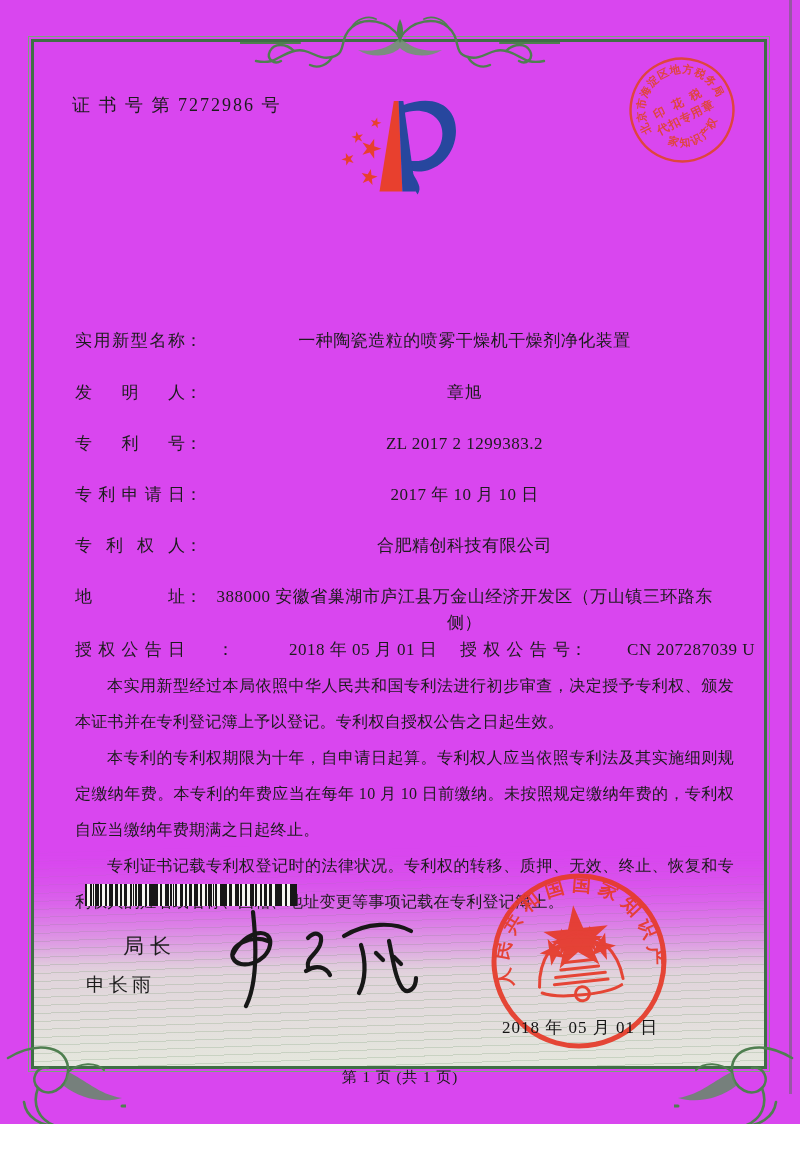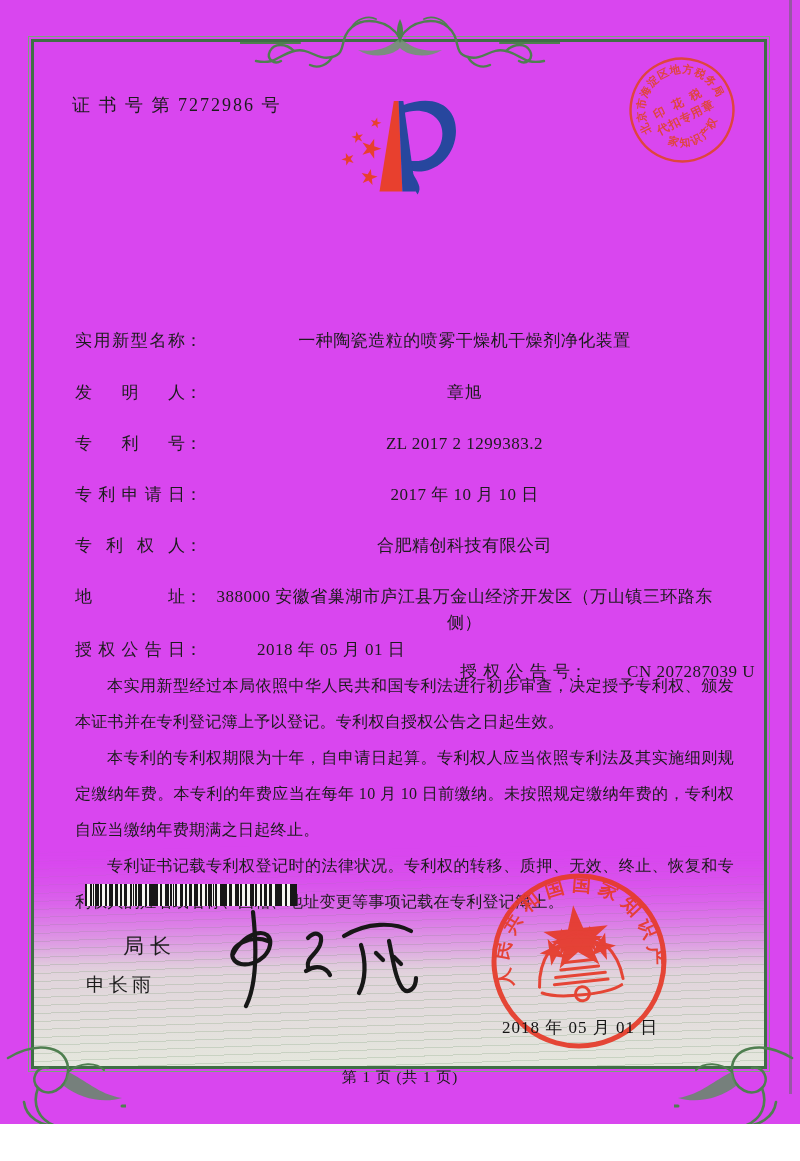--- a/index.html
+++ b/index.html
@@ -38,22 +38,22 @@
   .title{
     position:absolute; left:0; right:0; top:210px; text-align:center;
     font-size:43px; font-weight:700; letter-spacing:9px;
   }
   .field{position:absolute; left:75px; right:78px; display:flex; font-size:17px; line-height:26px;}
   .flabel{flex:0 0 110px; text-align:justify; text-align-last:justify;font-family:Liberation Serif, serif; -moz-text-align-last:justify;}
   .fcolon{flex:0 0 22px;}
   .fvalue{flex:1 1 auto; letter-spacing:.5px;text-align:center;}
   .f1{top:328px}.f2{top:380px}.f3{top:431px}.f4{top:482px}.f5{top:533px}.f6{top:584px}
   .grant-row{position:absolute; left:75px; right:60px; top:637px; font-size:17px; line-height:26px;}
-  .grant-left{position:absolute; left:0; top:0; display:flex; width:380px;}
-  .grant-right{position:absolute; left:385px; top:0; display:flex; width:330px;margin-top:22px;}
+  .grant-left{position:absolute; left:0; top:0; display:flex; width:380px;gap:32px;}
+  .grant-right{position:absolute; left:385px; top:0; display:flex; width:330px;}
   .paras{position:absolute; left:75px; right:66px; top:668px; font-size:16px; line-height:36px; text-align:justify;}
   .paras p{margin:0; text-indent:2em; letter-spacing:.3px;}
   
   .barcode{
     position:absolute; left:85px; top:884px; width:212px; height:22px;
     background:
       repeating-linear-gradient(90deg,#161616 0 2px,transparent 2px 5px),
       repeating-linear-gradient(90deg,#161616 0 1px,transparent 1px 8px),
       repeating-linear-gradient(90deg,transparent 0 11px,#161616 11px 14px),
       #f6f6f2;

